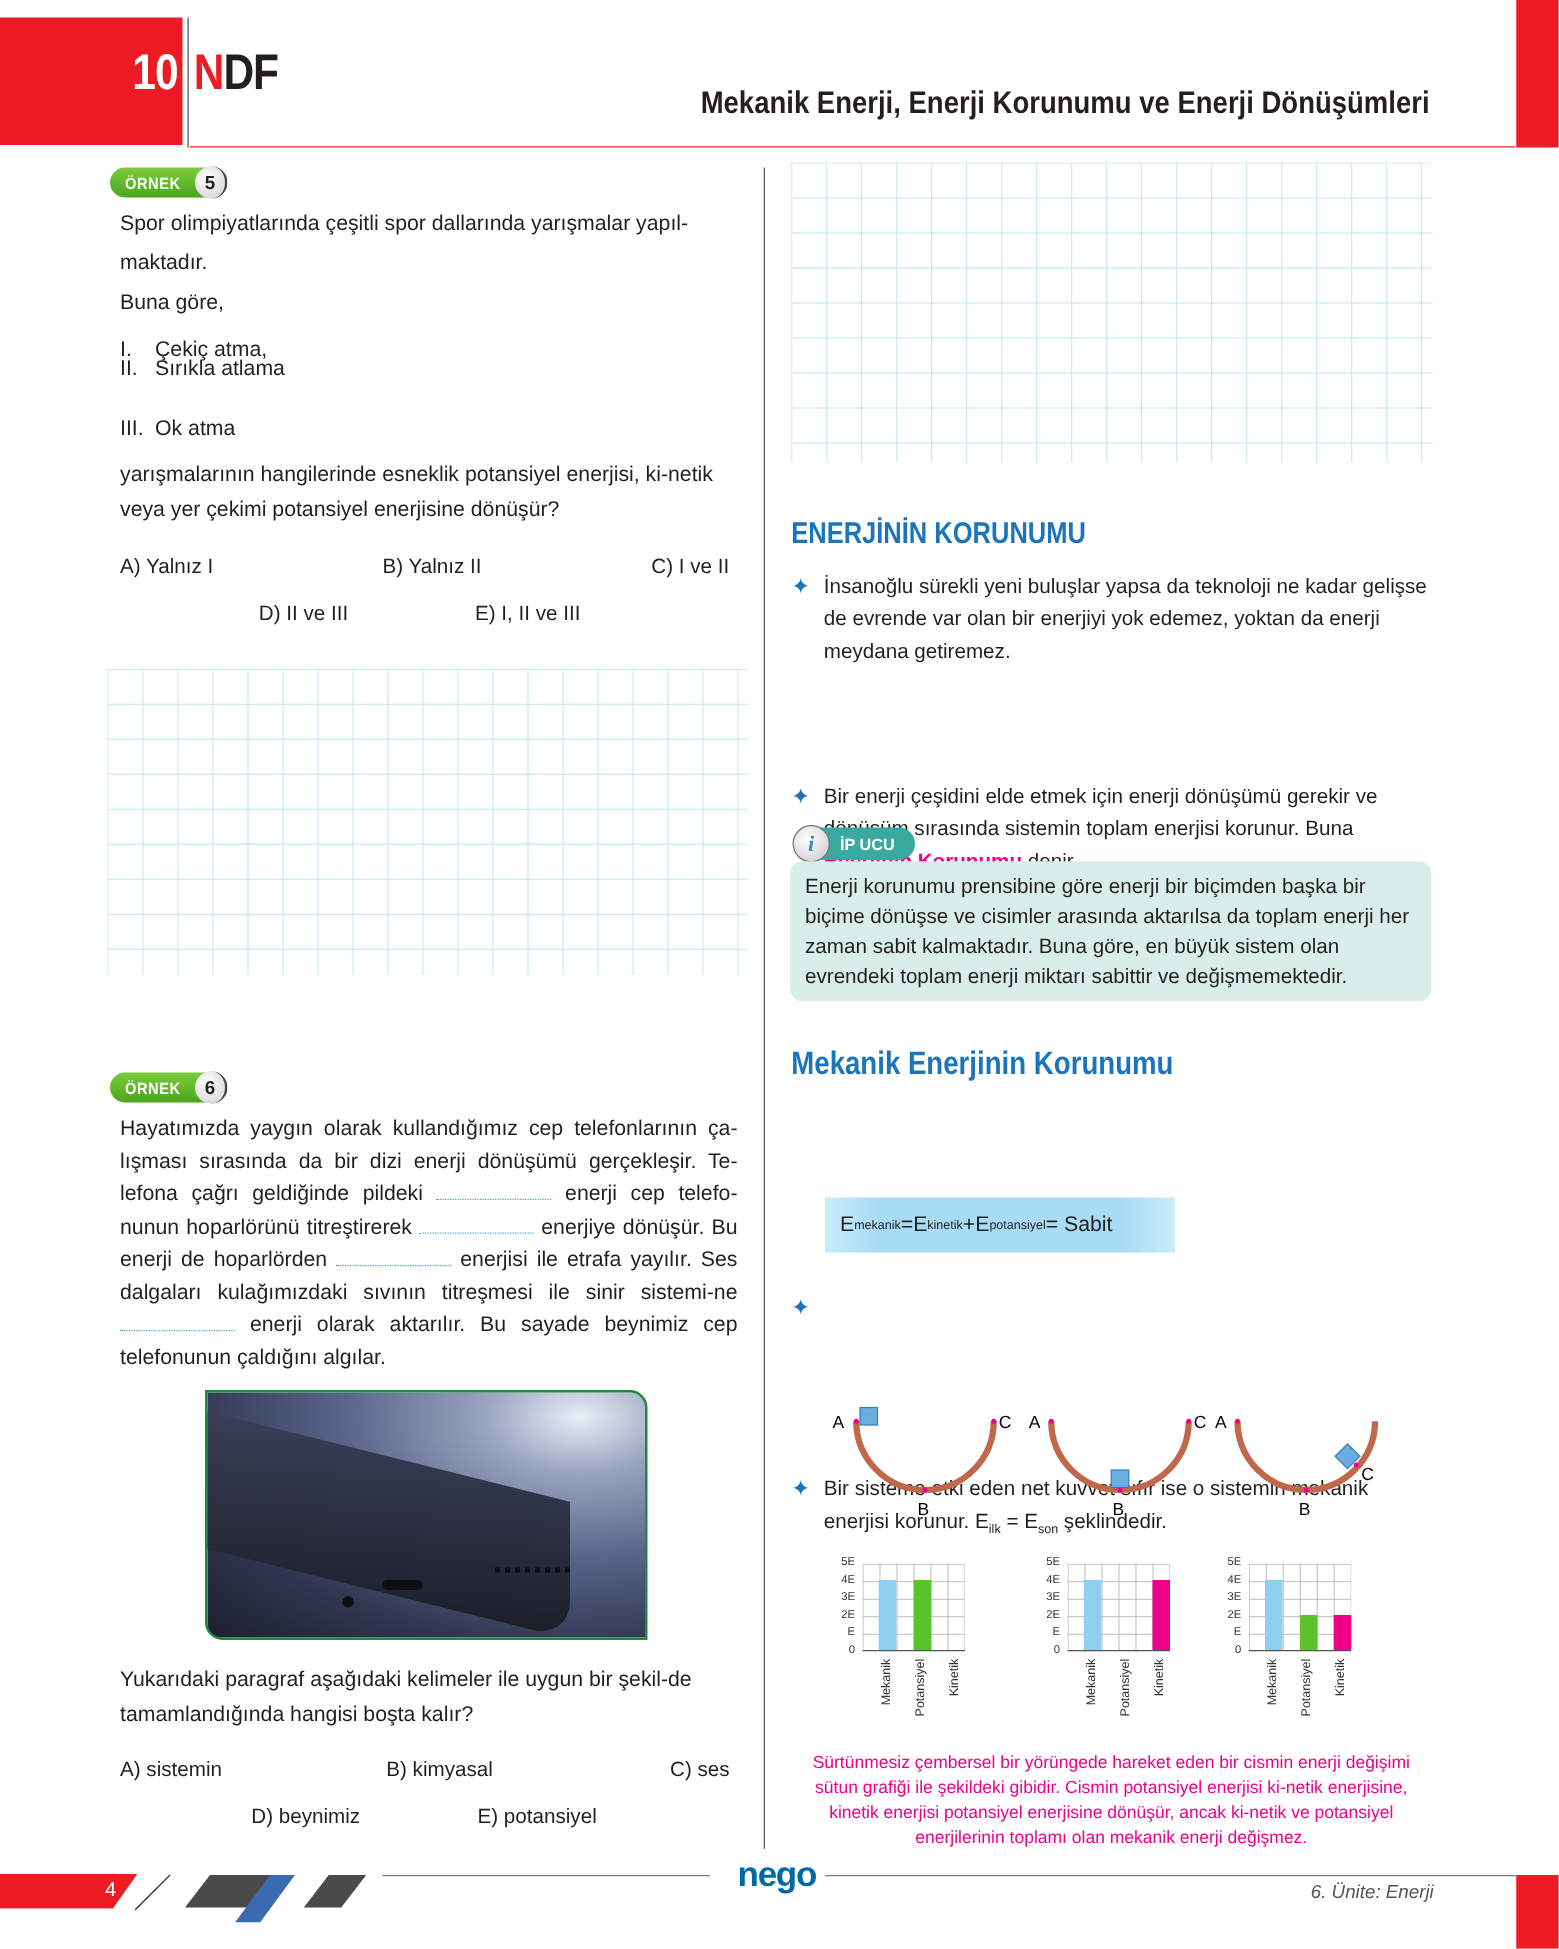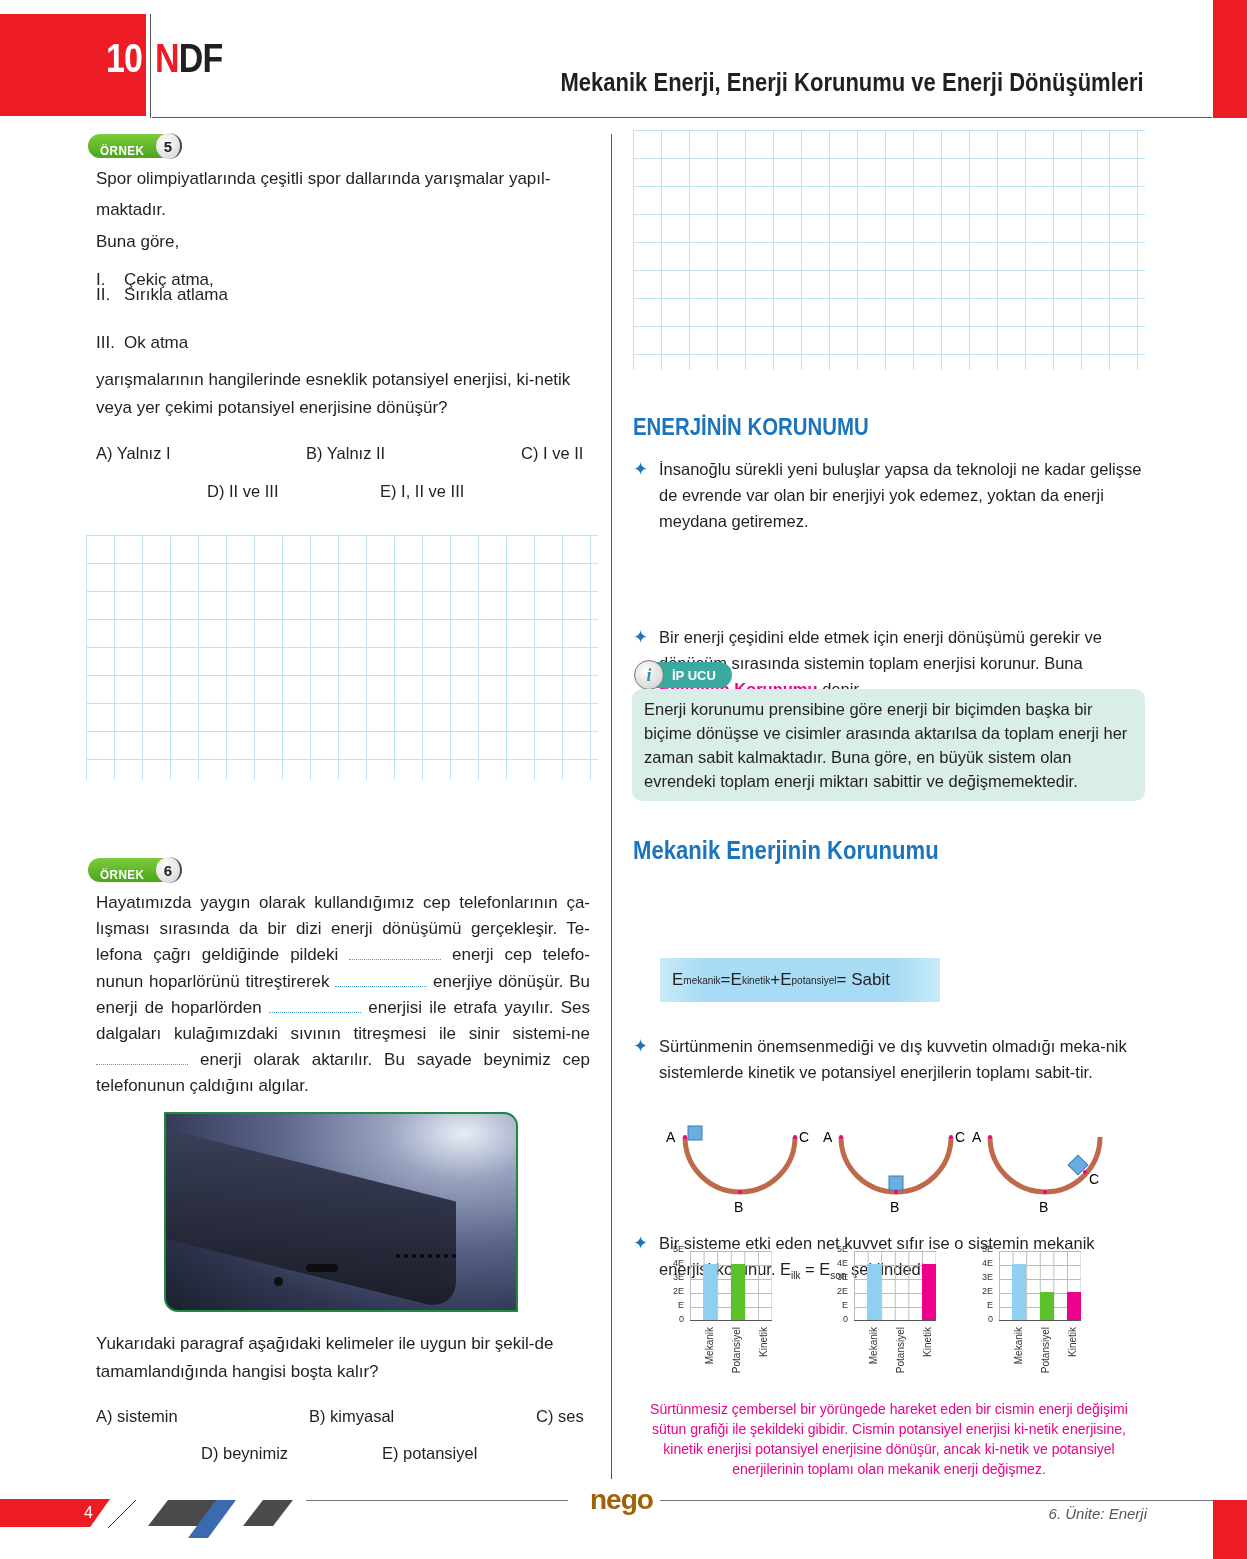--- a/index.html
+++ b/index.html
@@ -9,21 +9,21 @@
 .hdr-red{left:0;top:14px;width:146px;height:102px;background:#ed1c24}
 .hdr-num{left:80px;top:36px;width:62px;text-align:right;color:#fff;font-size:40px;font-weight:bold;letter-spacing:-1px;transform:scaleX(.85);transform-origin:right}
 .hdr-sep{left:150px;top:14px;width:1px;height:104px;background:#555}
 .hdr-ndf{left:155px;top:36px;font-size:40px;font-weight:bold;letter-spacing:-1px;transform:scaleX(.85);transform-origin:left}
 .hdr-ndf .n{color:#ed1c24}
 .hdr-line{left:152px;top:117px;width:1060px;height:1px;background:#ed1c24}
 .hdr-title{right:103px;top:68px;font-size:25px;font-weight:bold;transform:scaleX(.88);transform-origin:right;white-space:nowrap}
 .right-red{left:1213px;top:0;width:34px;height:118px;background:#ed1c24}
 .right-red2{left:1213px;top:1500px;width:34px;height:59px;background:#ed1c24}
 .col-sep{left:611px;top:134px;width:1px;height:1345px;background:#555}
-.ornek{height:24px;border-radius:12px;background:linear-gradient(#7ccb3c,#4aa61c);display:flex;align-items:flex-end;padding-left:12px;color:#fff;font-weight:bold;font-size:13px;width:92px}
+.ornek{height:24px;border-radius:12px;background:linear-gradient(#7ccb3c,#4aa61c);display:flex;align-items:center;padding-left:12px;color:#fff;font-weight:bold;font-size:13px;width:92px}
 .ornek .lbl{transform:scaleX(.9);transform-origin:left;letter-spacing:.5px}
 .ornek .num{position:absolute;right:-2px;top:-1px;width:26px;height:26px;border-radius:50%;background:radial-gradient(circle at 40% 35%,#fff,#cfcfcf);color:#222;font-size:15px;display:flex;align-items:center;justify-content:center;border-right:2px solid #444}
 .txt{font-size:17px;line-height:31px}
 .bold{font-weight:normal}
 .grid{background-color:#fff;background-image:linear-gradient(to right,#bfe3f2 1px,transparent 1px),linear-gradient(to bottom,#bfe3f2 1px,transparent 1px);background-size:28px 28px}
 .h-blue{color:#1c75bc;font-weight:bold;transform:scaleX(.85);transform-origin:left;white-space:nowrap}
 .bullet{position:absolute;left:0;top:0;color:#1c75bc;font-size:18px}
 .bl{position:relative;padding-left:26px;font-size:16.5px;line-height:26px}
 .pink{color:#ec008c;font-weight:bold}
 .tip-tab{height:26px;border-radius:13px;background:#3aa99f;color:#fff;font-weight:bold;font-size:13px;display:flex;align-items:center;padding-left:36px;width:96px}
@@ -111,21 +111,20 @@
 
 <div class="abs tip-tab" style="left:636px;top:662px">
   <span class="tip-icon">i</span>
   <span>İP UCU</span>
 </div>
 <div class="abs tip-box" style="left:632px;top:689px;width:513px">Enerji korunumu prensibine göre enerji bir biçimden başka bir biçime dönüşse ve cisimler arasında aktarılsa da toplam enerji her zaman sabit kalmaktadır. Buna göre, en büyük sistem olan evrendeki toplam enerji miktarı sabittir ve değişmemektedir.</div>
 
 <div class="abs h-blue" style="left:633px;top:835px;font-size:26px">Mekanik Enerjinin Korunumu</div>
 <div class="abs bl" style="left:633px;top:877px;width:512px">
   <span class="bullet">✦</span>
-  <span>Sürtünmenin önemsenmediği ve dış kuvvetin olmadığı meka-nik sistemlerde kinetik ve potansiyel enerjilerin toplamı sabit-tir.</span>
 </div>
 <div class="abs formula" style="left:660px;top:958px;width:280px">
   <span>E</span>
     <sub>mekanik</sub>
     <span> = </span>
     <span>E</span>
     <sub>kinetik</sub>
     <span> + </span>
     <span>E</span>
     <sub>potansiyel</sub>
@@ -221,16 +220,16 @@
 <div class="abs footer-red"></div>
 <div class="abs page-num">4</div>
 <svg class="abs" style="left:108px;top:1498px" width="200" height="40">
   <line x1="0" y1="30" x2="28" y2="2" stroke="#333" stroke-width="1"></line>
   <polygon points="40,28 60,2 110,2 90,28" fill="#4a4a4a"></polygon>
   <polygon points="30,38 58,2 75,2 47,38" fill="#3a6ab0" opacity=".0"></polygon>
   <polygon points="80,40 108,2 128,2 100,40" fill="#3a6ab0"></polygon>
   <polygon points="135,28 155,2 185,2 165,28" fill="#4a4a4a"></polygon>
 </svg>
 <div class="abs footer-line"></div>
-<div class="abs" style="left:590px;top:1484px;font-size:28px;font-weight:bold;color:#a16207;letter-spacing:-1px">nego</div>
+<div class="abs" style="left:590px;top:1484px;font-size:28px;font-weight:bold;color:#0369a1;letter-spacing:-1px">nego</div>
 <div class="abs footer-line2"></div>
 <div class="abs unit">6. Ünite: Enerji</div>
 <div class="abs right-red2"></div>
 
 </body></html>

